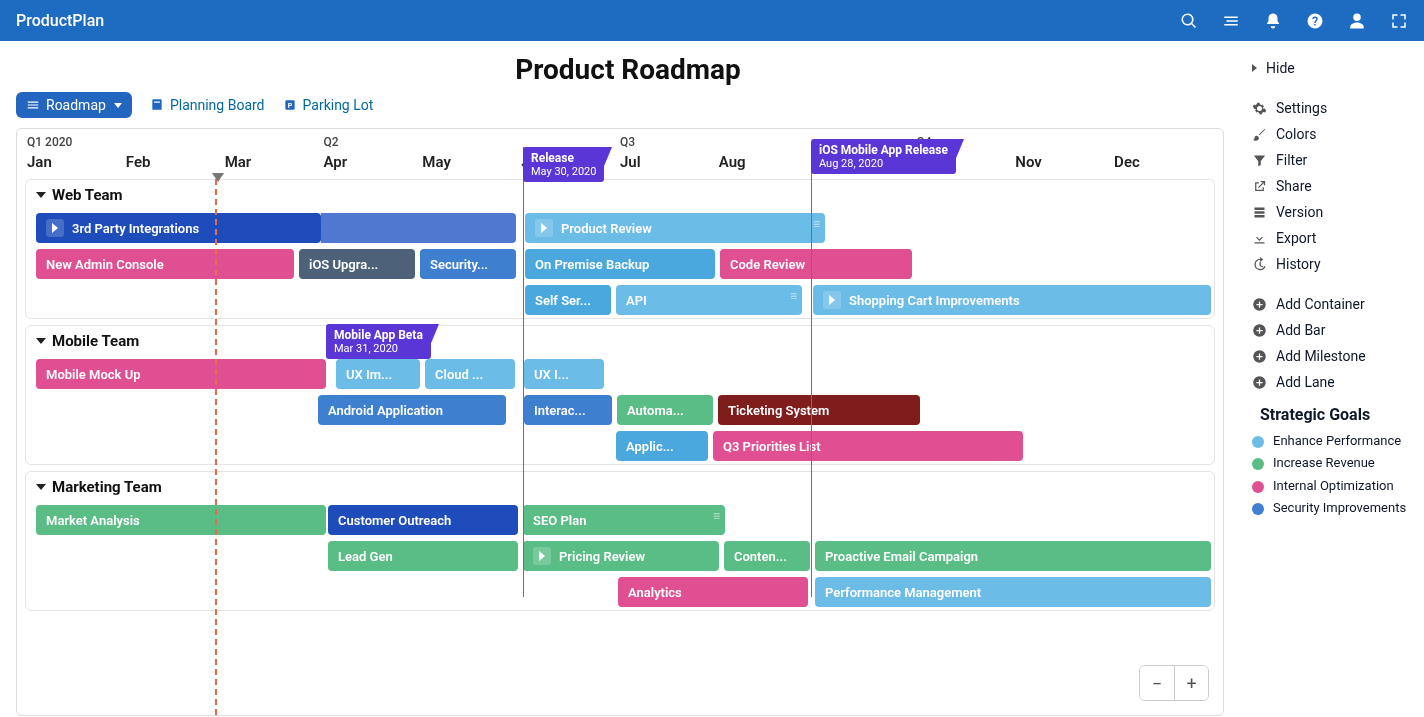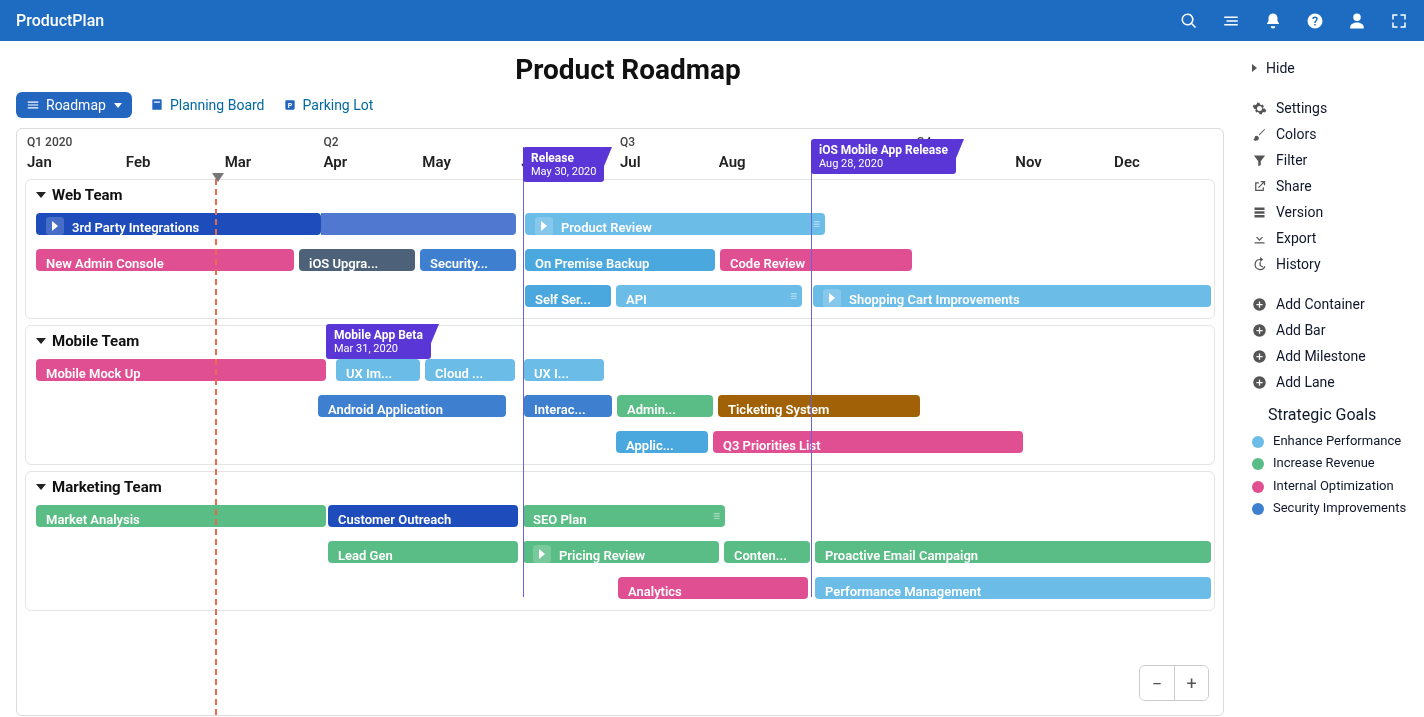--- a/index.html
+++ b/index.html
@@ -18,48 +18,48 @@
 .tab svg { width:14px; height:14px; }
 .board { border:1px solid #dcdcdc; border-radius:6px; position:relative; width:1208px; height:588px; overflow:hidden; }
 .header-row { display:flex; flex-direction:column; padding:6px 10px 0 10px; }
 .qrow, .mrow { display:flex; }
 .qcell { font-size:12px; color:#444; font-weight:500; }
 .mcell { font-size:15px; color:#222; font-weight:600; }
 .lane { border:1px solid #e4e4e4; border-radius:6px; margin:6px 8px; position:relative; }
 .lane-header { display:flex; align-items:center; gap:6px; padding:6px 10px; font-weight:700; font-size:15px; }
 .lane-body { position:relative; }
 .row { position:relative; height:36px; }
-.bar { position:absolute; top:3px; height:22px; border-radius:4px; display:flex; align-items:flex-end; padding:0 10px; color:#fff; font-size:13px; font-weight:600; white-space:nowrap; overflow:hidden; cursor:pointer; }
+.bar { position:absolute; top:3px; height:30px; border-radius:4px; display:flex; align-items:center; padding:0 10px; color:#fff; font-size:13px; font-weight:600; white-space:nowrap; overflow:hidden; cursor:pointer; }
 .bar .expand { width:18px;height:18px;display:inline-flex;align-items:center;justify-content:center;margin-right:8px;background:rgba(255,255,255,.18);border-radius:3px; }
 
 .c-darkblue { background:#1e4dbb; }
 .c-darkblue-fade { background:#5178d1; }
 .c-pink { background:#e14f93; }
 .c-slate { background:#4d6278; }
 .c-midblue { background:#3e7fd0; }
 .c-skyblue { background:#6cbce8; }
 .c-skyblue-dk { background:#4ba8de; }
 .c-green { background:#5bbd86; }
-.c-purple { background:#a16207; }
+.c-purple { background:#7f1d1d; }
 .milestone { position:absolute; top:-2px; background:#5a36d6; color:#fff; font-size:11px; padding:4px 8px 4px 8px; border-radius:3px; z-index:3; }
 .milestone .t { font-weight:700; font-size:12px; }
 .milestone::after { content:""; position:absolute; right:-8px; top:0; width:0;height:0;border-top:0 solid transparent;border-bottom:24px solid transparent;border-left:10px solid #5a36d6; }
 .vline { position:absolute; top:0; bottom:0; width:1px; background:#6a62d9; z-index:1; }
 .today-line { position:absolute; top:0; bottom:0; border-left:2px dashed #e86b4f; z-index:1; }
 .today-marker { position:absolute; top:-6px; left:-5px; width:0;height:0;border-left:6px solid transparent;border-right:6px solid transparent;border-top:9px solid #777; z-index:2;}
 .menu-dots { position:absolute; right:6px; top:4px; color:rgba(255,255,255,.55); font-size:12px; letter-spacing:-1px; }
 .zoom { position:absolute; right:14px; bottom:14px; display:flex; border:1px solid #ccc; border-radius:6px; overflow:hidden; }
 .zoom button { width:34px;height:34px;background:#fff;border:none;font-size:18px;color:#555;cursor:pointer; }
 .zoom button + button { border-left:1px solid #ccc; }
 
 .side { width:184px; padding:14px 12px 0 12px; font-size:14px; color:#0f172a; }
 .side-item { display:flex; align-items:center; gap:9px; padding:5px 0; cursor:pointer; }
 .side-item svg { width:15px; height:15px; fill:#555; }
 .side-sep { height:14px; }
-.side-head { font-weight:400; font-size:16px; margin:10px 0 6px 16px; }
+.side-head { font-weight:700; font-size:16px; margin:10px 0 6px 8px; }
 .goal { display:flex; align-items:flex-start; gap:9px; padding:3px 0; font-size:13px; line-height:1.25; }
 .goal-dot { width:12px;height:12px;border-radius:50%;flex:none;margin-top:3px; }
 .caret { display:inline-block; width:0;height:0;border-left:4px solid transparent;border-right:4px solid transparent;border-top:5px solid currentColor; }
 .chev { display:inline-block; width:0;height:0;border-top:5px solid transparent;border-bottom:5px solid transparent;border-left:6px solid #fff; }
 .chev-down { display:inline-block; width:0;height:0;border-left:5px solid transparent;border-right:5px solid transparent;border-top:6px solid #222; }
 .caret-right { display:inline-block; width:0;height:0;border-top:4px solid transparent;border-bottom:4px solid transparent;border-left:5px solid #555; }
 </style>
 </head>
 <body>
 
@@ -234,21 +234,21 @@
               </div>
           </div>
           <div class="row">
             <div class="bar c-midblue" style="left:292px;width:188px">
                 <span>Android Application</span>
               </div>
             <div class="bar c-midblue" style="left:498px;width:88px">
                 <span>Interac...</span>
               </div>
             <div class="bar c-green" style="left:591px;width:96px">
-                <span>Admin...</span>
+                <span>Automa...</span>
               </div>
             <div class="bar c-purple" style="left:692px;width:202px">
                 <span>Ticketing System</span>
               </div>
           </div>
           <div class="row">
             <div class="bar c-skyblue-dk" style="left:590px;width:92px">
                 <span>Applic...</span>
               </div>
             <div class="bar c-pink" style="left:687px;width:310px">

